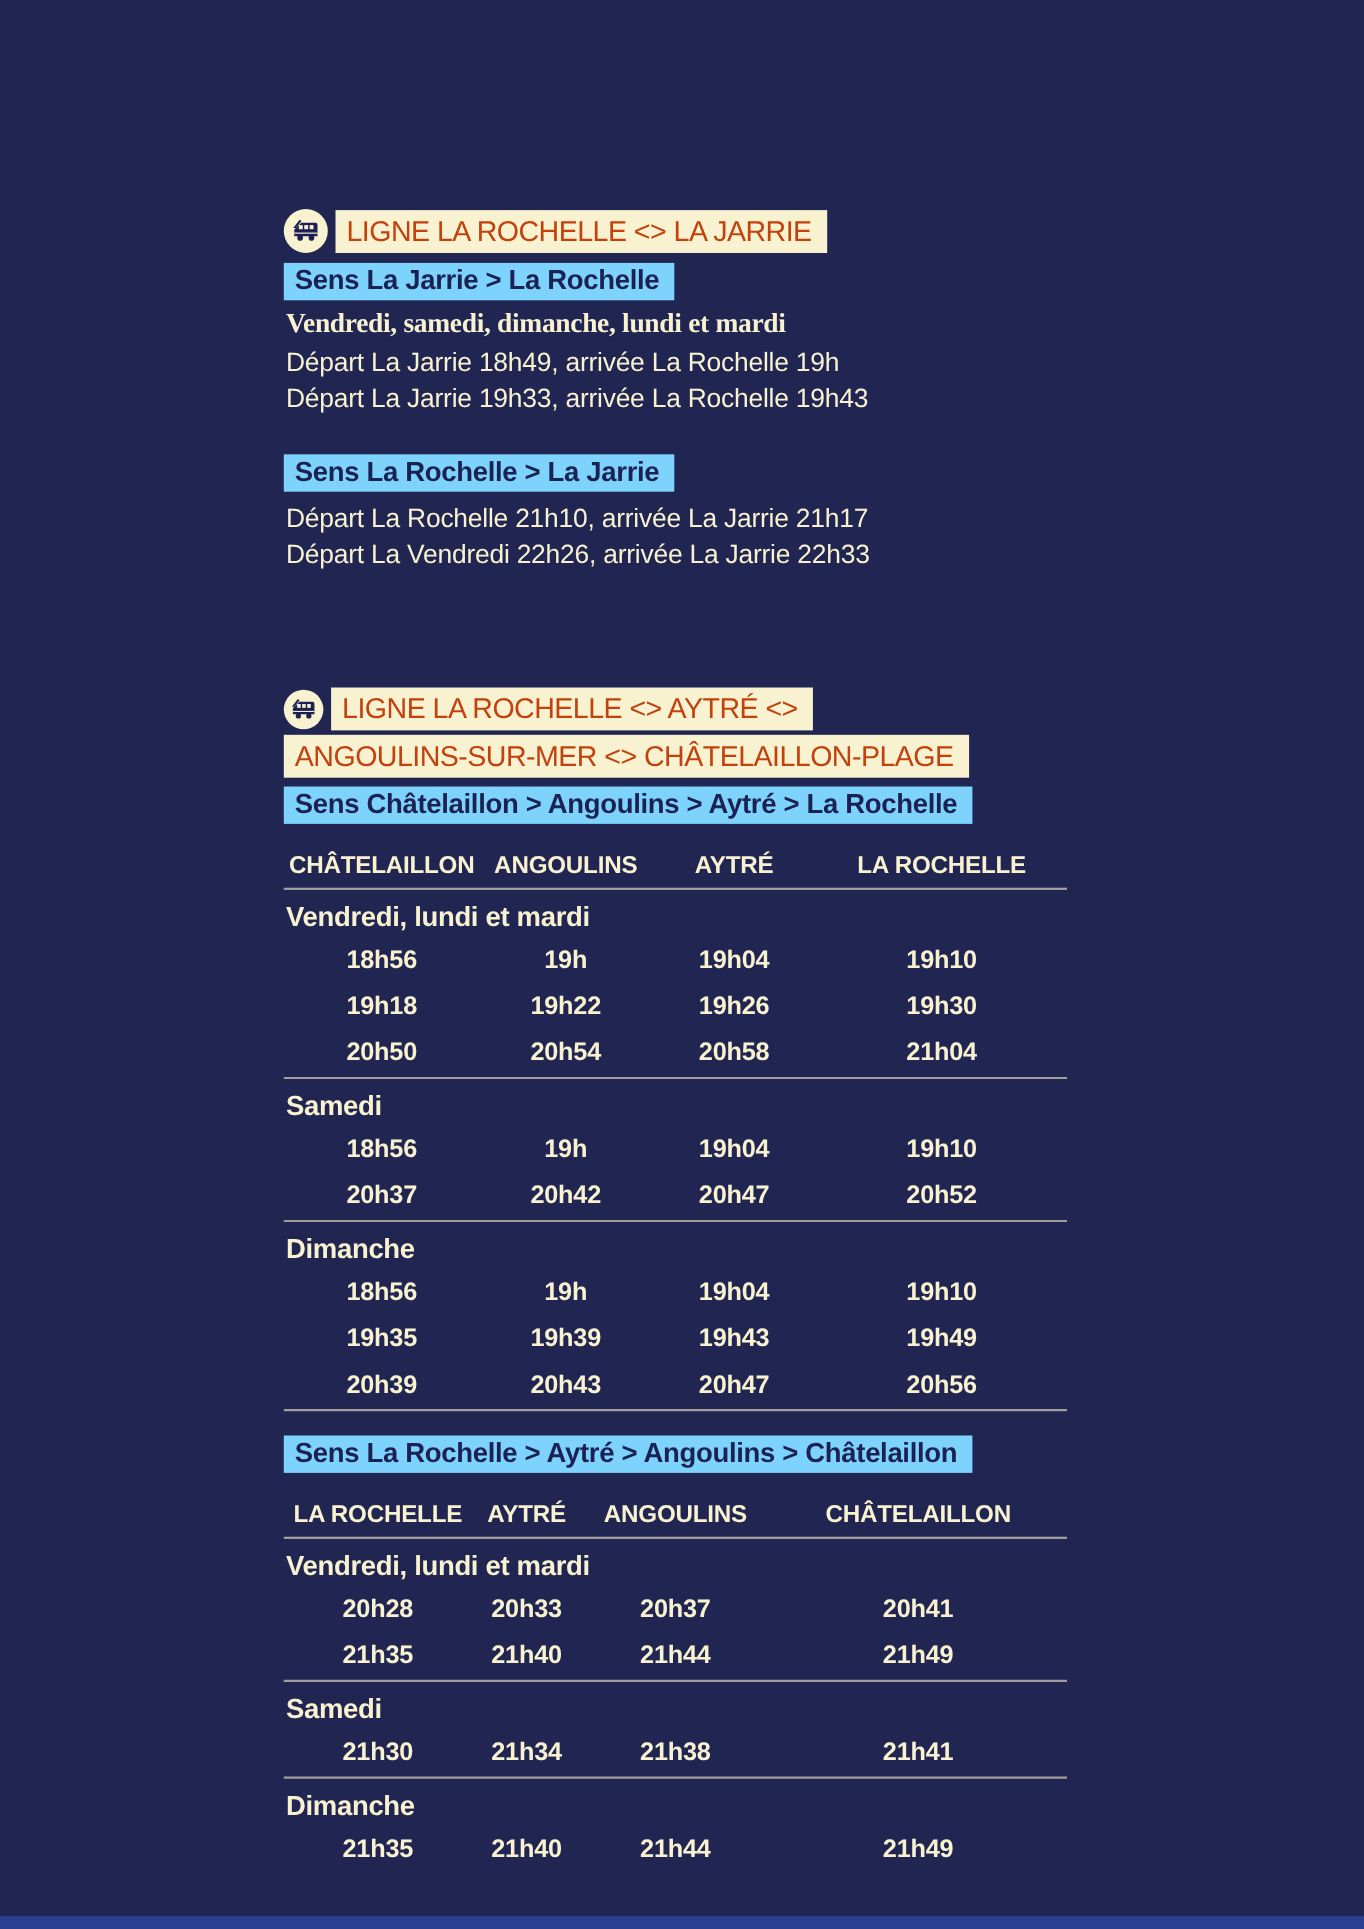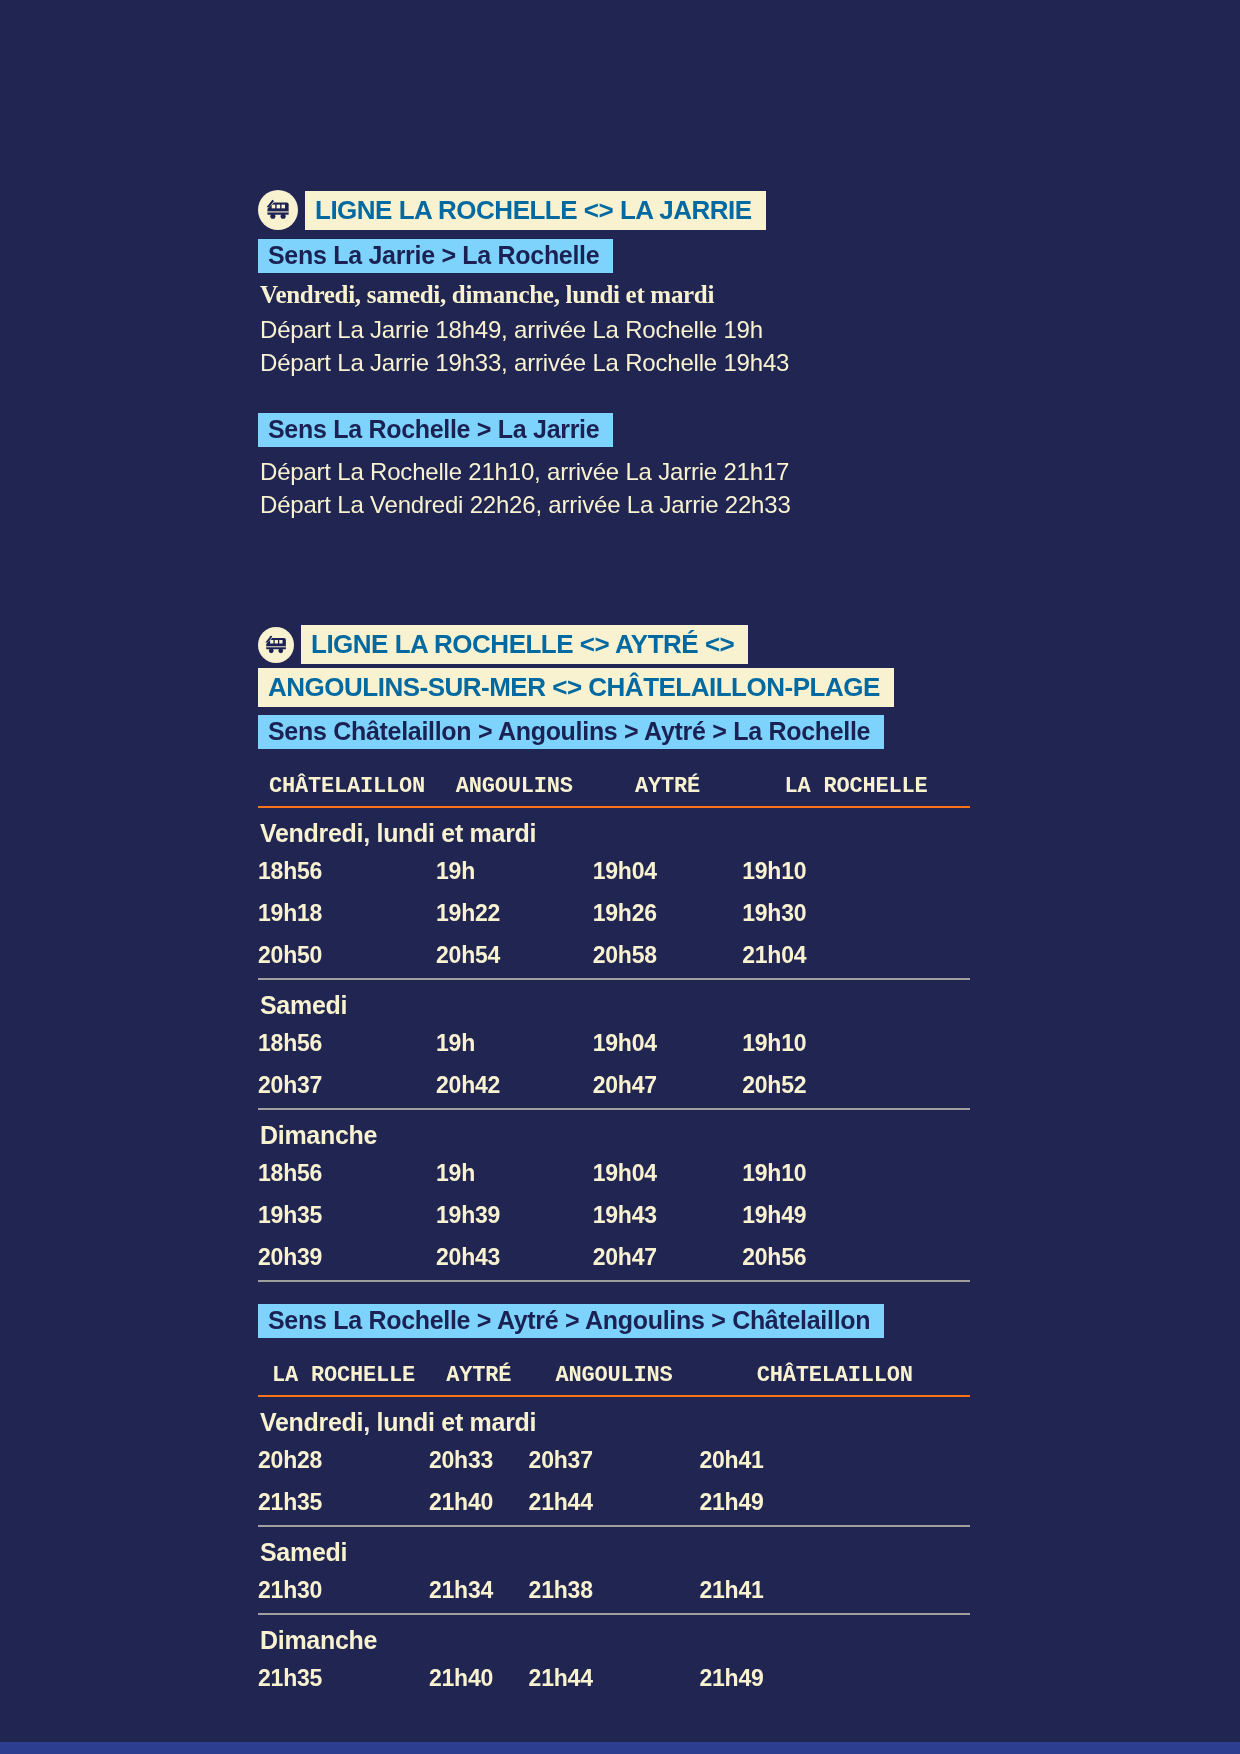--- a/index.html
+++ b/index.html
@@ -15,22 +15,22 @@
     color:#f8f2d1;
   }
   
   .ligne-header{display:flex;align-items:center;gap:7px;margin-bottom:9px;}
   .icon-circle{
     width:40px;height:40px;border-radius:50%;
     background:#f8f2d1;flex:0 0 40px;
     display:flex;align-items:center;justify-content:center;
   }
   .cream-banner{
-    display:inline-block;background:#f8f2d1;color:#0369a1;
-    font-weight:bold;font-size:26px;line-height:32px;
+    display:inline-block;background:#f8f2d1;color:#c2410c;
+    font-weight:normal;font-size:26px;line-height:32px;
     padding:3px 14px 4px 10px;letter-spacing:-0.5px;white-space:nowrap;
   }
   .ligne2-line2{margin:4px 0 0 0;}
   
   .sens-banner{
     display:inline-block;background:#7dd3fc;color:#1b2153;
     font-weight:bold;font-size:25px;line-height:27px;
     padding:3px 14px 4px 10px;letter-spacing:-0.3px;white-space:nowrap;
   }
   
@@ -38,30 +38,30 @@
   .direction .sens-banner{margin-bottom:8px;}
   .days{font-weight:bold;font-size:25px;line-height:28px;margin:0 0 4px 2px;letter-spacing:-0.3px;font-family:Liberation Serif, serif;}
   .dep{font-size:24px;line-height:33px;letter-spacing:-0.2px;margin-left:2px;}
   .gap-after-section{height:36px;}
   
   .table-heading{margin-bottom:0;}
   .timetable{width:712px;margin-bottom:22px;}
   .grid-row{display:grid;}
   [data-table-idx="0"] .grid-row{grid-template-columns:25% 22% 21% 32%;}
   [data-table-idx="1"] .grid-row{grid-template-columns:24% 14% 24% 38%;}
-  .thead{padding:25px 0 7px 0;border-bottom:2px solid #f97316;font-family:Liberation Mono, monospace;}
+  .thead{padding:25px 0 7px 0;border-bottom:2px solid #a3a3a3;}
   .th{
     text-align:center;font-weight:bold;font-size:22px;
     letter-spacing:-0.2px;color:#f8f2d1;
   }
   .tgroup{border-bottom:2px solid rgba(248,242,209,0.6);padding-bottom:2px;}
   .tgroup.no-border{border-bottom:none;}
   .day{padding-top:11px;font-weight:bold;font-size:25px;line-height:28px;margin:0 0 3px 2px;letter-spacing:-0.3px;}
   .trow{height:42px;align-items:center;}
-  .td{text-align:left;font-weight:bold;font-size:23px;color:#f8f2d1;letter-spacing:-0.2px;}
+  .td{text-align:center;font-weight:bold;font-size:23px;color:#f8f2d1;letter-spacing:-0.2px;}
   
   .bottom-strip{
     position:absolute;left:0;bottom:0;width:100%;height:12px;
     background:#2c3e90;
   }
 </style>
 </head>
 <body>
 
 <div class="page">

